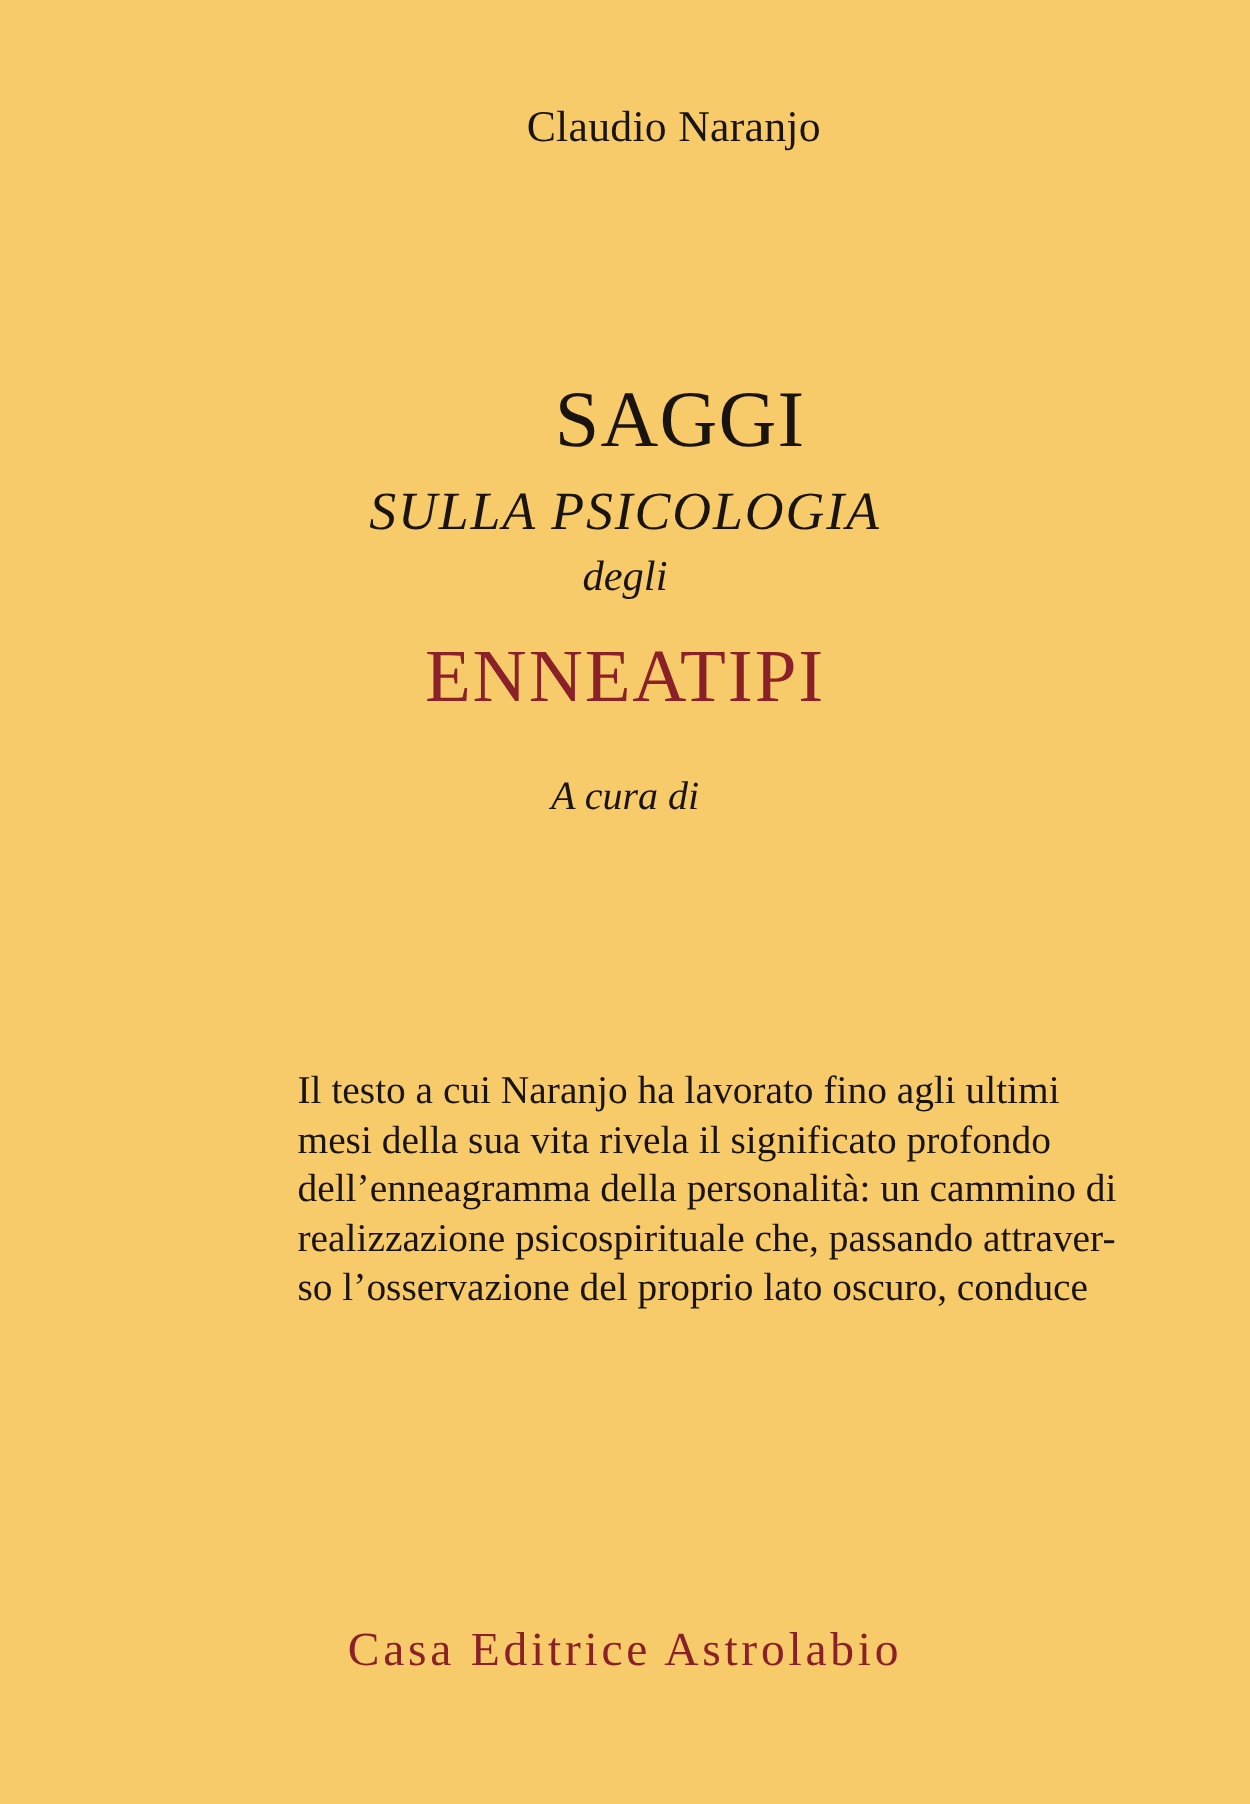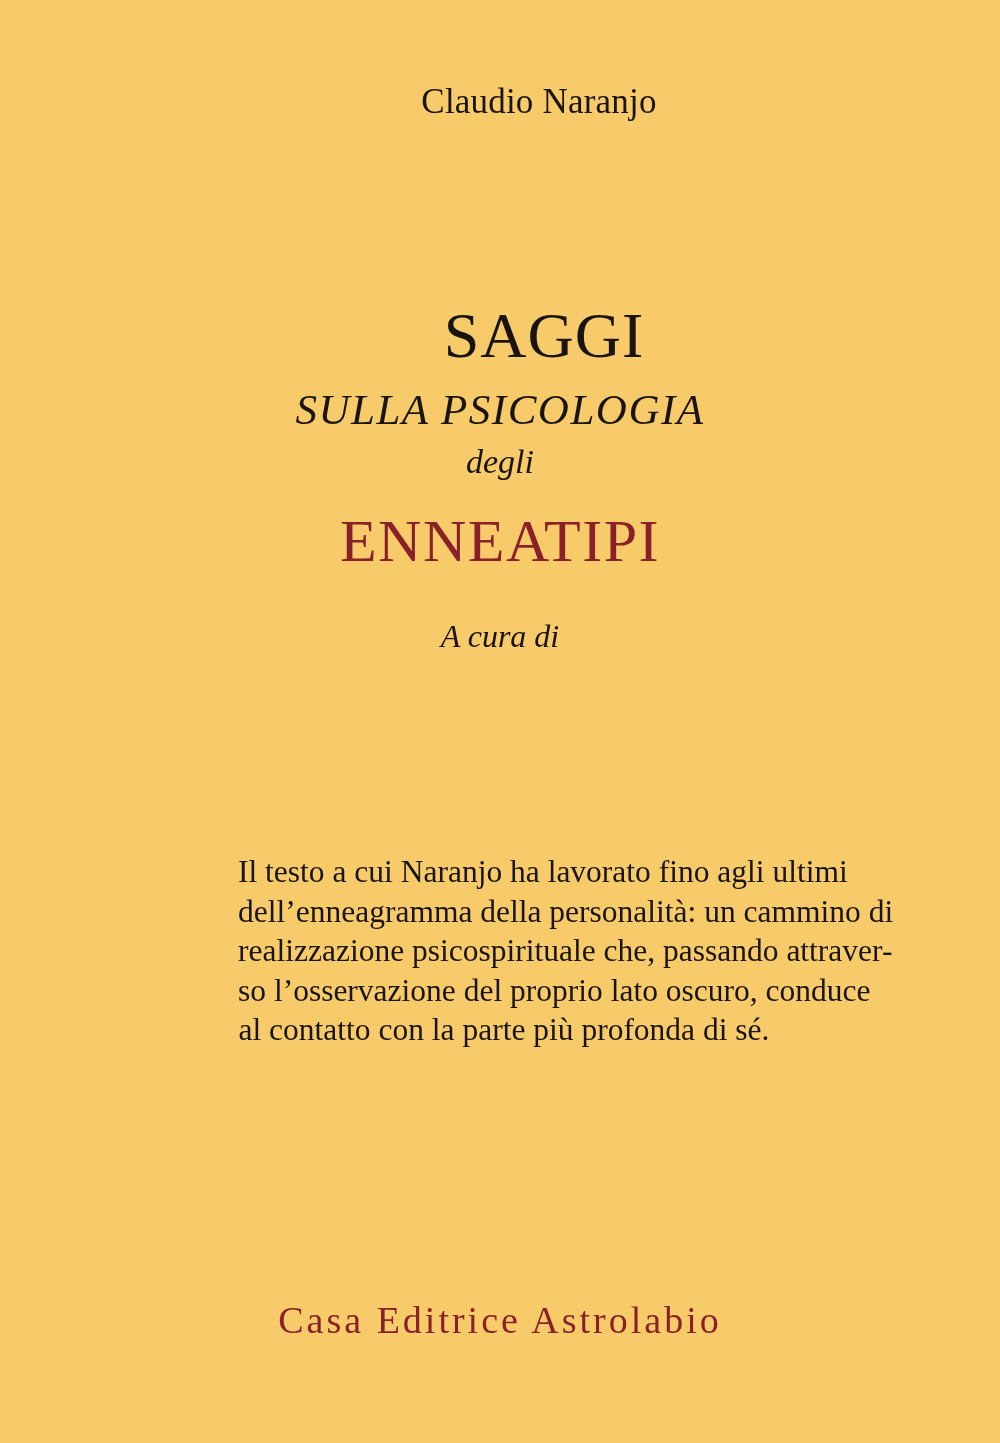--- a/index.html
+++ b/index.html
@@ -66,20 +66,20 @@
 
   <div class="title-main">SAGGI</div>
   <div class="title-sub">SULLA PSICOLOGIA</div>
   <div class="title-degli">degli</div>
   <div class="title-red">ENNEATIPI</div>
 
   <div class="curator-label">A cura di</div>
 
   <div class="blurb">
     <span class="line">Il testo a cui Naranjo ha lavorato fino agli ultimi</span>
+    <span class="line">mesi della sua vita rivela il significato profondo</span>
     <span class="line">dell’enneagramma della personalità: un cammino di</span>
     <span class="line">realizzazione psicospirituale che, passando attraver-</span>
     <span class="line">so l’osservazione del proprio lato oscuro, conduce</span>
-    <span class="line last">al  contatto con la parte più profonda di sé.</span>
   </div>
 
   <div class="publisher">Casa Editrice Astrolabio</div>
 </div>
 
 </body></html>

